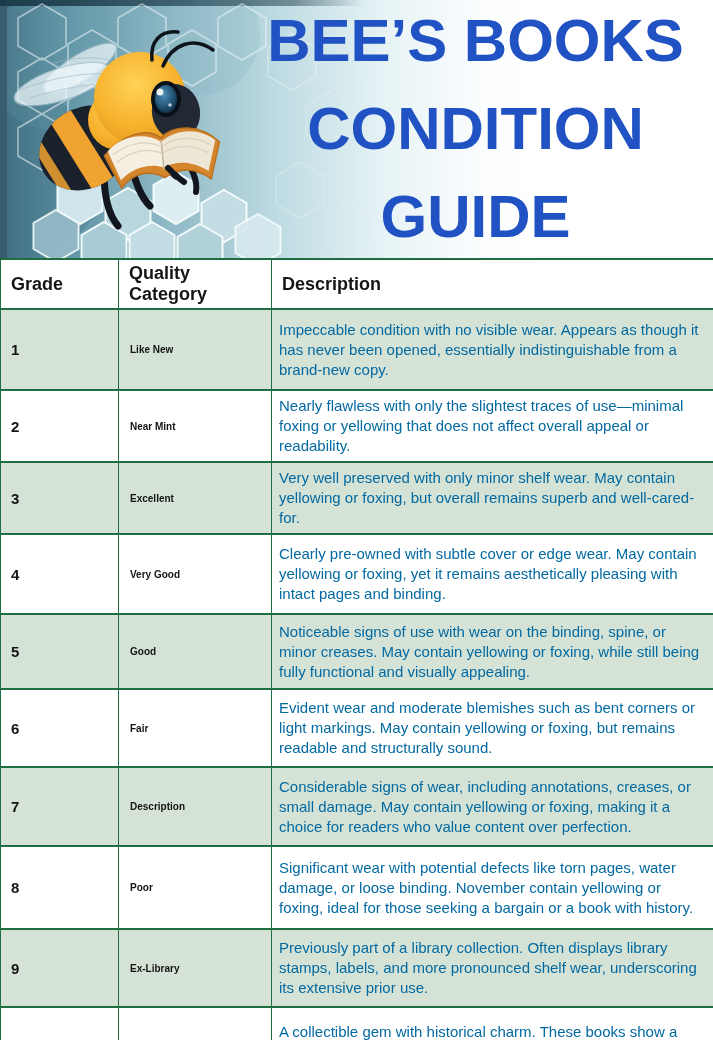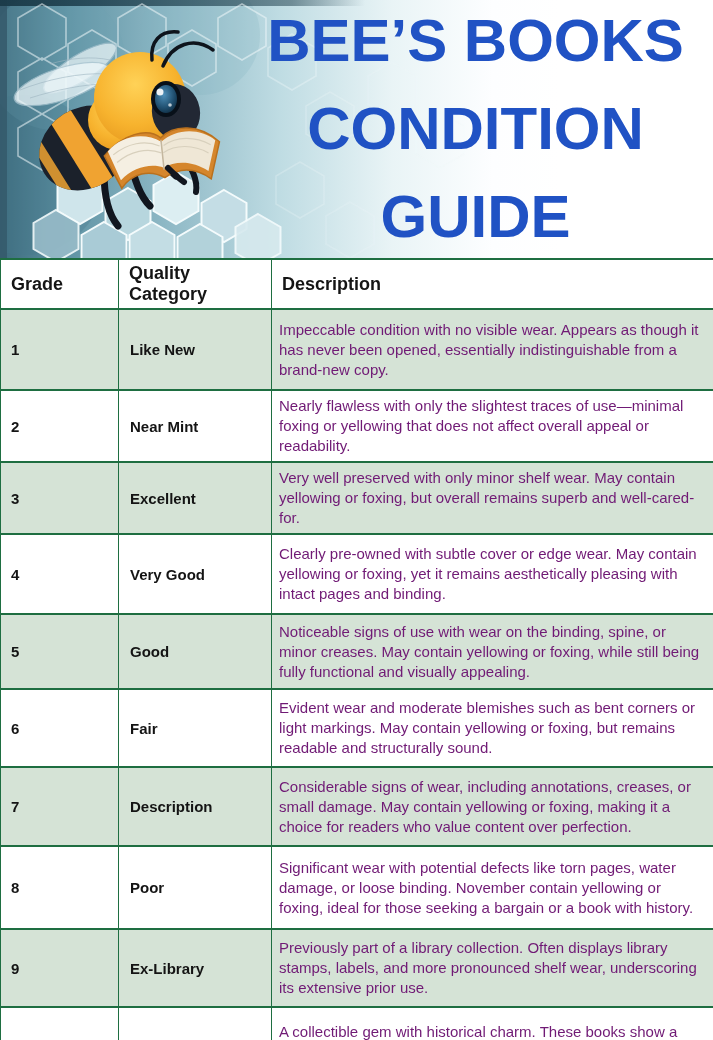--- a/index.html
+++ b/index.html
@@ -43,23 +43,23 @@
   .grades tbody tr:nth-child(2){height:62px;}
   .grades tbody tr:nth-child(3){height:61px;}
   .grades tbody tr:nth-child(4){height:80px;}
   .grades tbody tr:nth-child(5){height:75px;}
   .grades tbody tr:nth-child(6){height:78px;}
   .grades tbody tr:nth-child(7){height:79px;}
   .grades tbody tr:nth-child(8){height:83px;}
   .grades tbody tr:nth-child(9){height:78px;}
   .grades tbody tr:nth-child(10){height:90px;}
   td.grade{font-size:15px;font-weight:bold;color:#141414;padding-left:10px;}
-  td.cat{font-size:15px;font-weight:bold;color:#141414;padding-left:11px;}
+  td.cat{font-size:10px;font-weight:bold;color:#141414;padding-left:11px;}
   .grades tbody tr:nth-child(10) td.cat{font-size:13px;padding-left:5px;letter-spacing:-0.2px;}
-  td.desc{font-size:15px;line-height:20px;color:#701a75;padding:5px 8px 5px 7px;}
+  td.desc{font-size:15px;line-height:20px;color:#0369a1;padding:5px 8px 5px 7px;}
 </style>
 </head>
 <body>
 
 <div class="page">
 
   <div class="hero">
 
     <svg width="560" height="258" viewBox="0 0 560 258">
       <defs>

